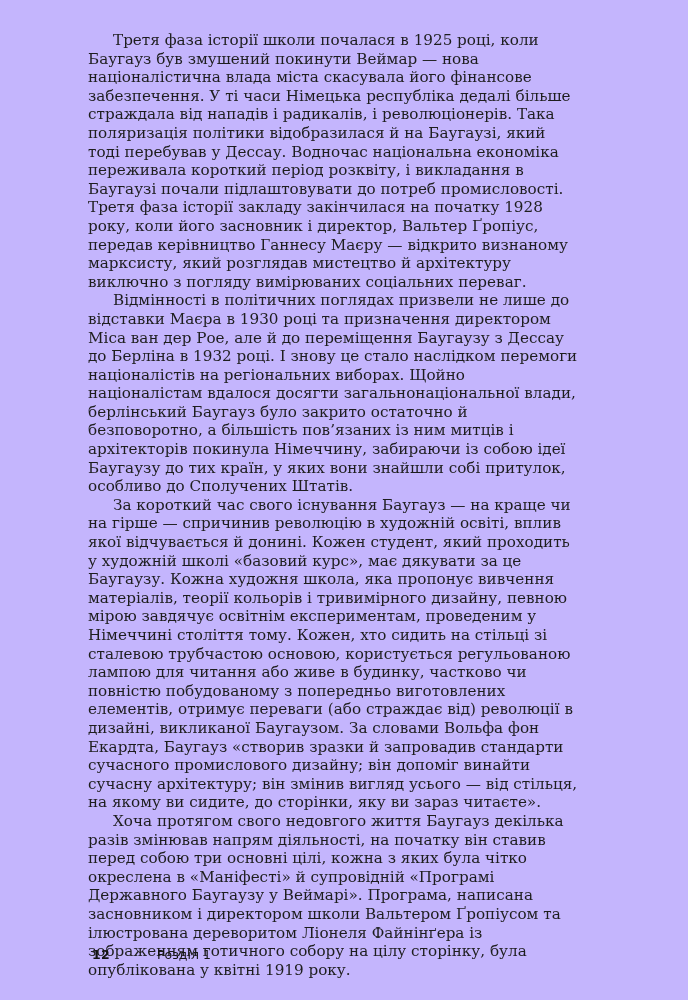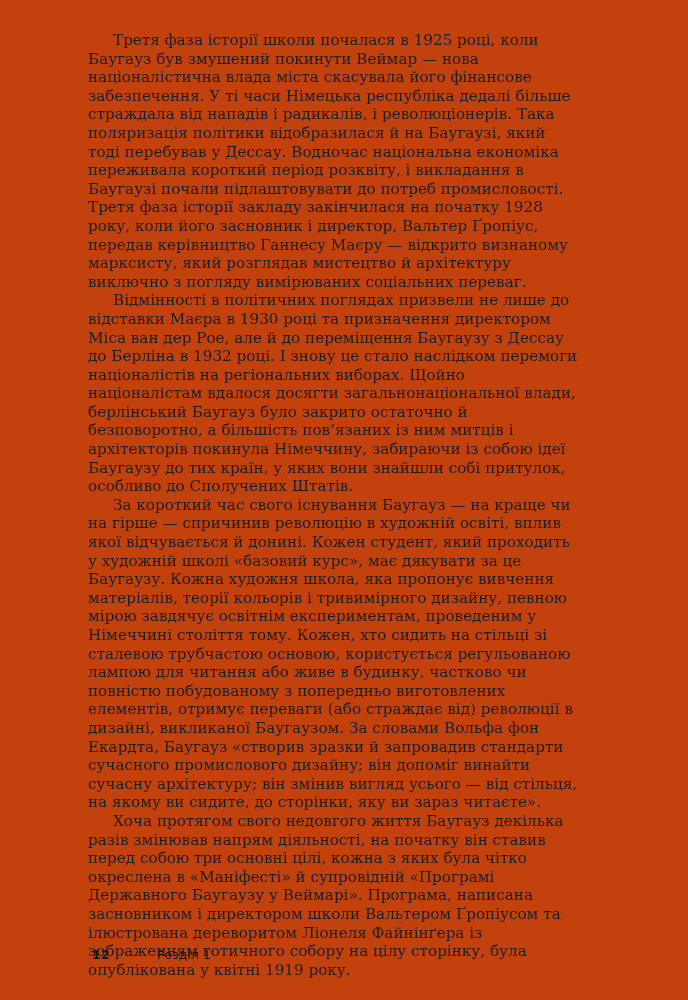--- a/index.html
+++ b/index.html
@@ -10,21 +10,21 @@
   body {
     width: 688px;
     height: 1000px;
     position: relative;
     overflow: hidden;
     font-family: "DejaVu Serif", serif;
   }
   .page {
     position: absolute;
     inset: 0;
-    background: #c2410c;
+    background: #c4b5fd;
   }
   .text-block {
     position: absolute;
     left: 88px;
     top: 31px;
     width: 490px;
     color: #1e1e1e;
     font-family: "DejaVu Serif", serif;
     font-size: 15.2px;
     line-height: 18.6px;

